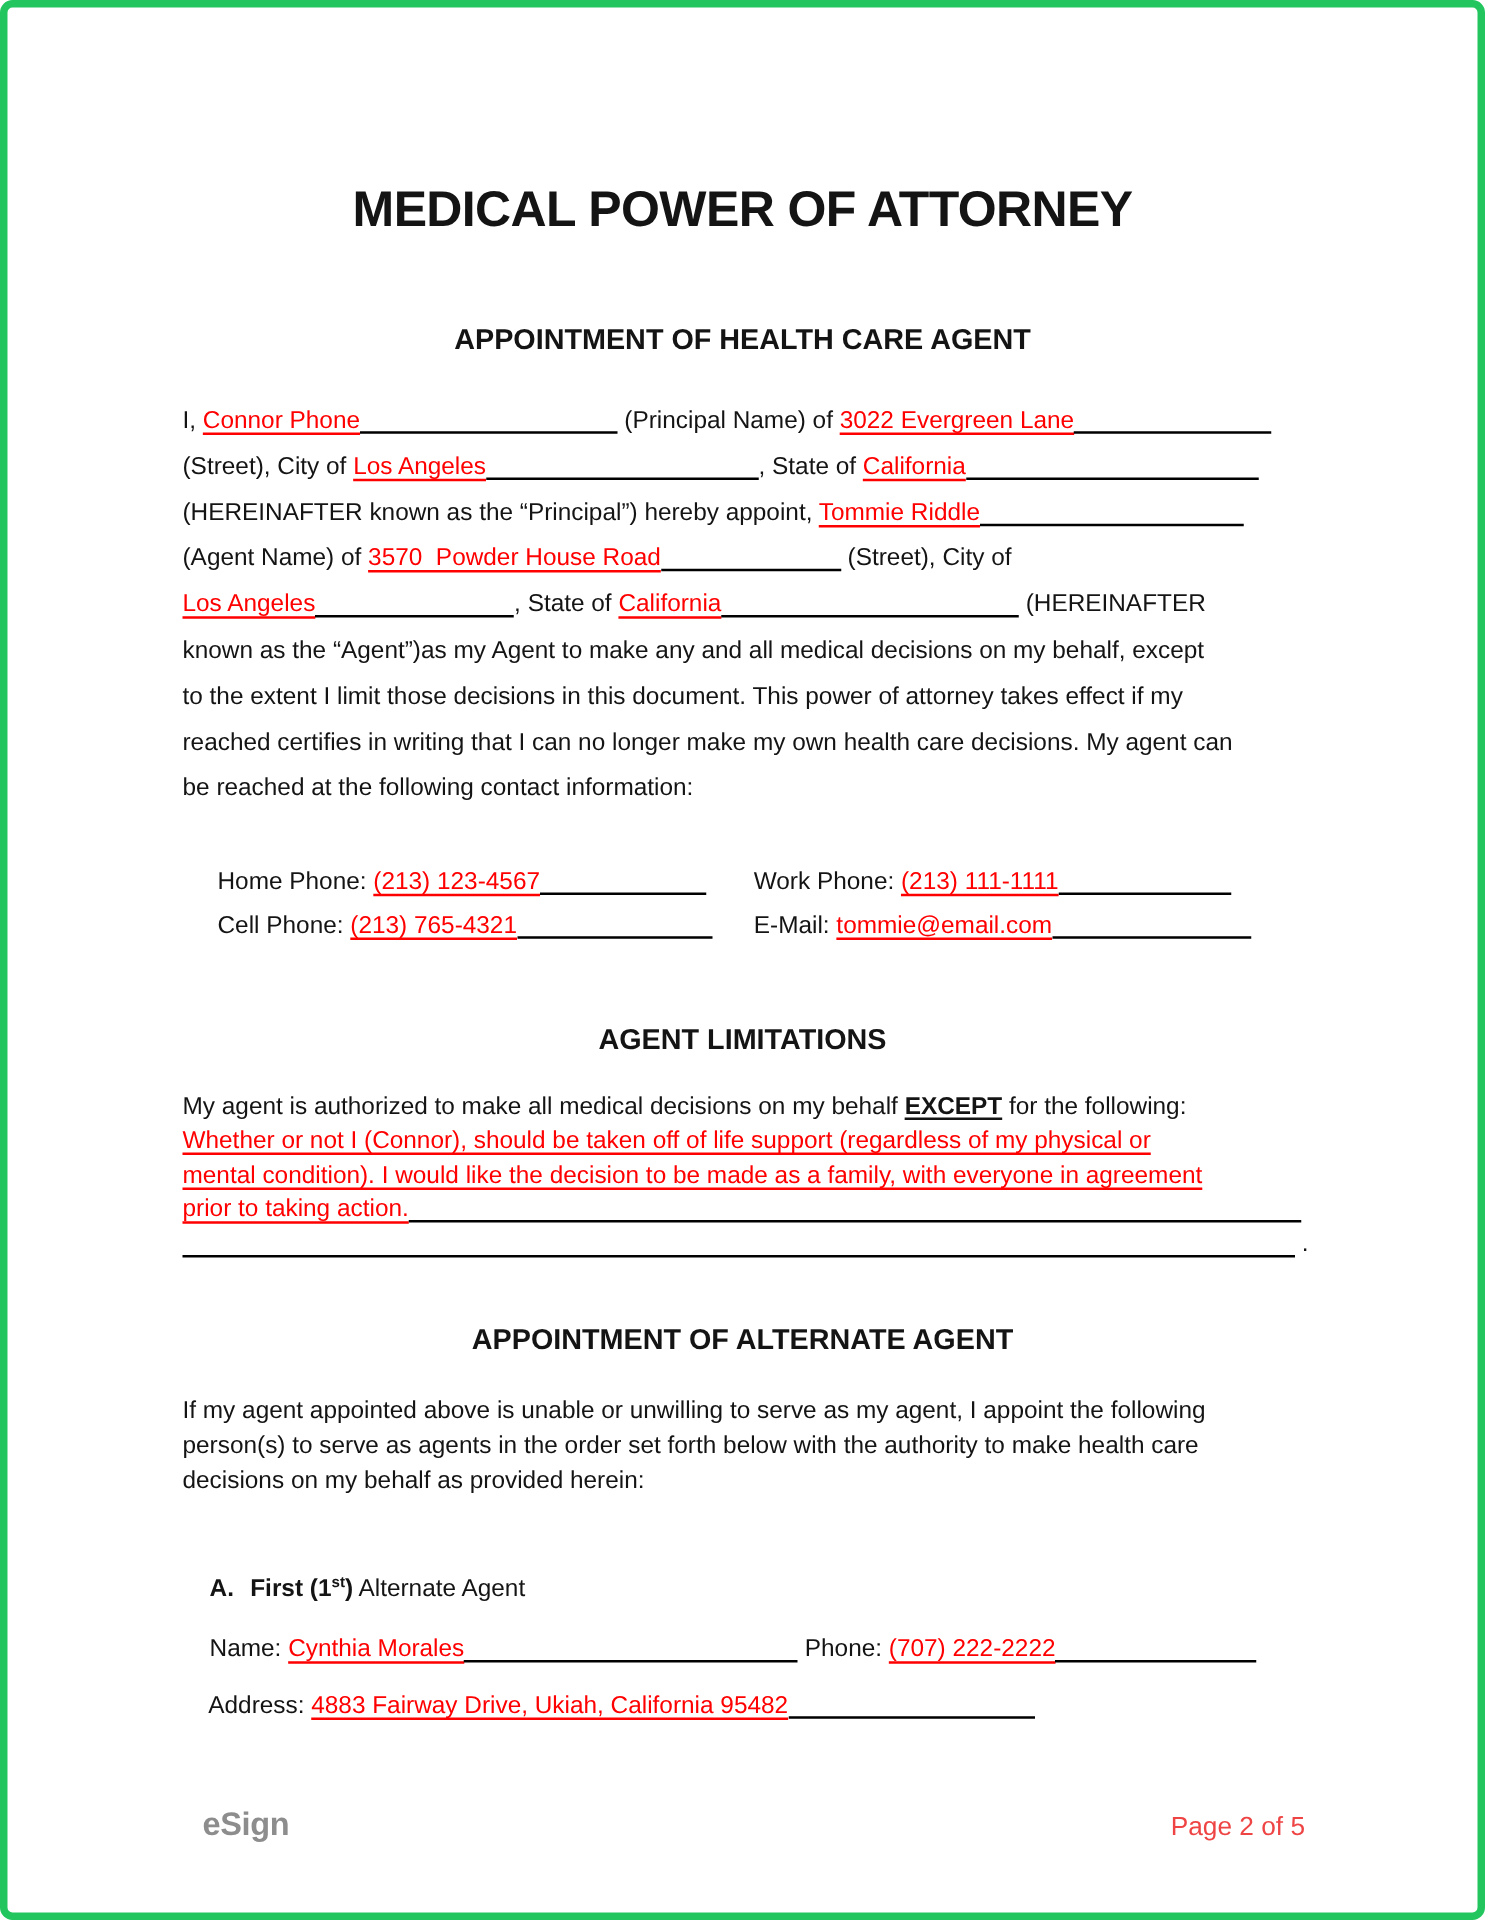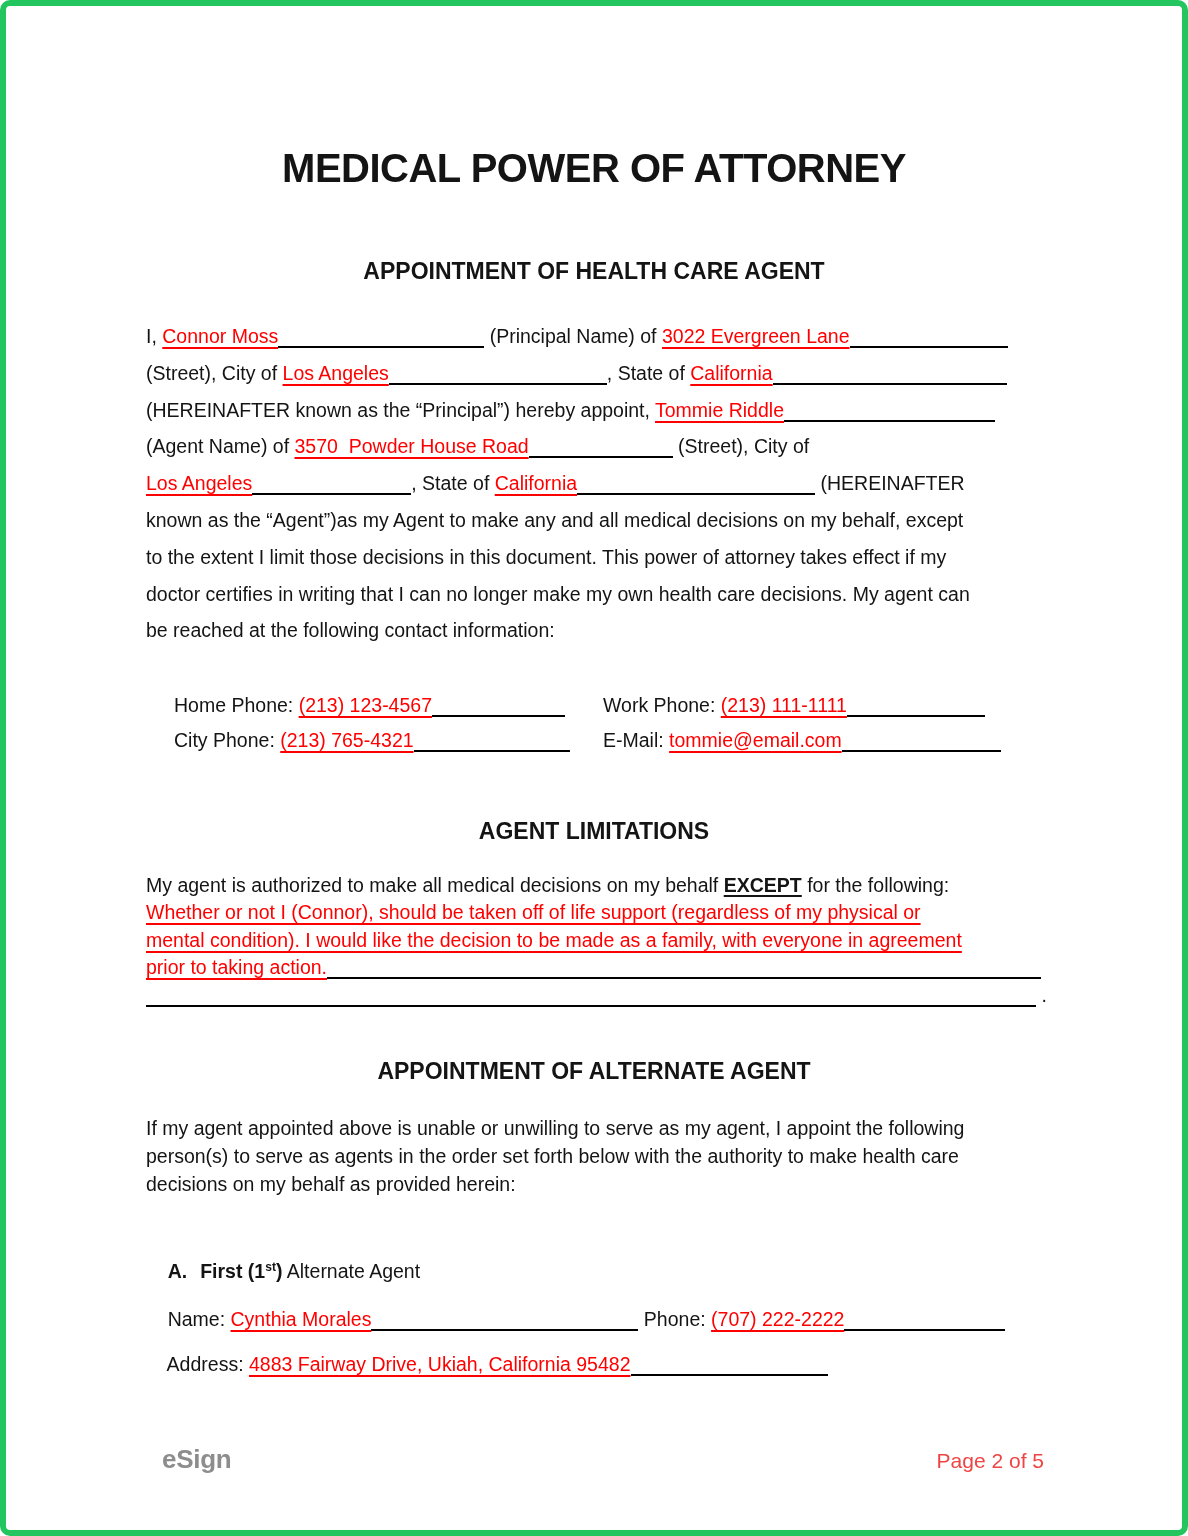--- a/index.html
+++ b/index.html
@@ -67,38 +67,38 @@
 </head>
 <body>
 
 <div class="page">
 
   <div class="abs doc-title">MEDICAL POWER OF ATTORNEY</div>
 
   <div class="abs sec-heading" style="top:252px;">APPOINTMENT OF HEALTH CARE AGENT</div>
 
   <div class="abs block p15" style="top:312px;">
-    <div class="ln"><span>I, </span><span class="fill">Connor Moss</span><span class="bl" style="width:206px;"></span><span> (Principal Name) of </span><span class="fill">3022 Evergreen Lane</span><span class="bl" style="width:158px;"></span></div>
+    <div class="ln"><span>I, </span><span class="fill">Connor Phone</span><span class="bl" style="width:206px;"></span><span> (Principal Name) of </span><span class="fill">3022 Evergreen Lane</span><span class="bl" style="width:158px;"></span></div>
     <div class="ln"><span>(Street), City of </span><span class="fill">Los Angeles</span><span class="bl" style="width:218px;"></span><span>, State of </span><span class="fill">California</span><span class="bl" style="width:234px;"></span></div>
     <div class="ln"><span>(HEREINAFTER known as the “Principal”) hereby appoint, </span><span class="fill">Tommie Riddle</span><span class="bl" style="width:211px;"></span></div>
     <div class="ln"><span>(Agent Name) of </span><span class="fill">3570  Powder House Road</span><span class="bl" style="width:144px;"></span><span> (Street), City of</span></div>
     <div class="ln"><span class="fill">Los Angeles</span><span class="bl" style="width:159px;"></span><span>, State of </span><span class="fill">California</span><span class="bl" style="width:238px;"></span><span> (HEREINAFTER</span></div>
     <div class="ln">known as the “Agent”)as my Agent to make any and all medical decisions on my behalf, except</div>
     <div class="ln">to the extent I limit those decisions in this document. This power of attorney takes effect if my</div>
-    <div class="ln">doctor certifies in writing that I can no longer make my own health care decisions. My agent can</div>
+    <div class="ln">reached certifies in writing that I can no longer make my own health care decisions. My agent can</div>
     <div class="ln">be reached at the following contact information:</div>
   </div>
 
   <div class="abs block" style="top:682px;">
     <div class="contact-row">
       <div class="contact-left"><span>Home Phone: </span><span class="fill">(213) 123-4567</span><span class="bl" style="width:133px;"></span></div>
       <div><span>Work Phone: </span><span class="fill">(213) 111-1111</span><span class="bl" style="width:138px;"></span></div>
     </div>
     <div class="contact-row">
-      <div class="contact-left"><span>City Phone: </span><span class="fill">(213) 765-4321</span><span class="bl" style="width:156px;"></span></div>
+      <div class="contact-left"><span>Cell Phone: </span><span class="fill">(213) 765-4321</span><span class="bl" style="width:156px;"></span></div>
       <div><span>E-Mail: </span><span class="fill">tommie@email.com</span><span class="bl" style="width:159px;"></span></div>
     </div>
   </div>
 
   <div class="abs sec-heading" style="top:812px;">AGENT LIMITATIONS</div>
 
   <div class="abs block p10" style="top:866px;">
     <div class="ln"><span>My agent is authorized to make all medical decisions on my behalf </span><span class="bu">EXCEPT</span><span> for the following:</span></div>
     <div class="ln"><span class="fill">Whether or not I (Connor), should be taken off of life support (regardless of my physical or</span></div>
     <div class="ln"><span class="fill">mental condition). I would like the decision to be made as a family, with everyone in agreement</span></div>

